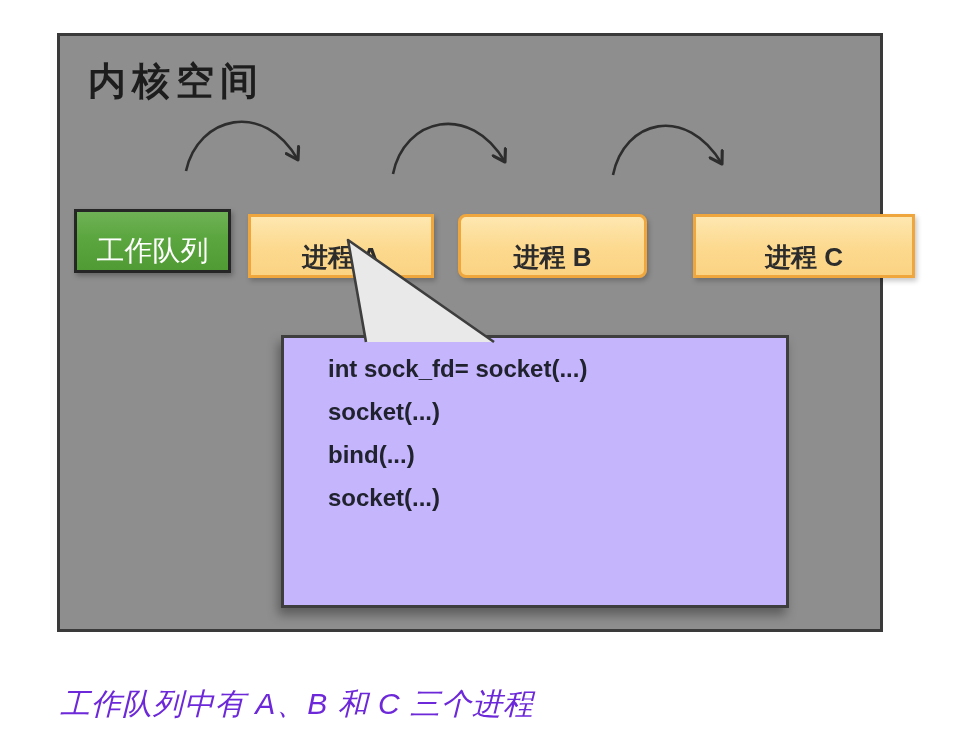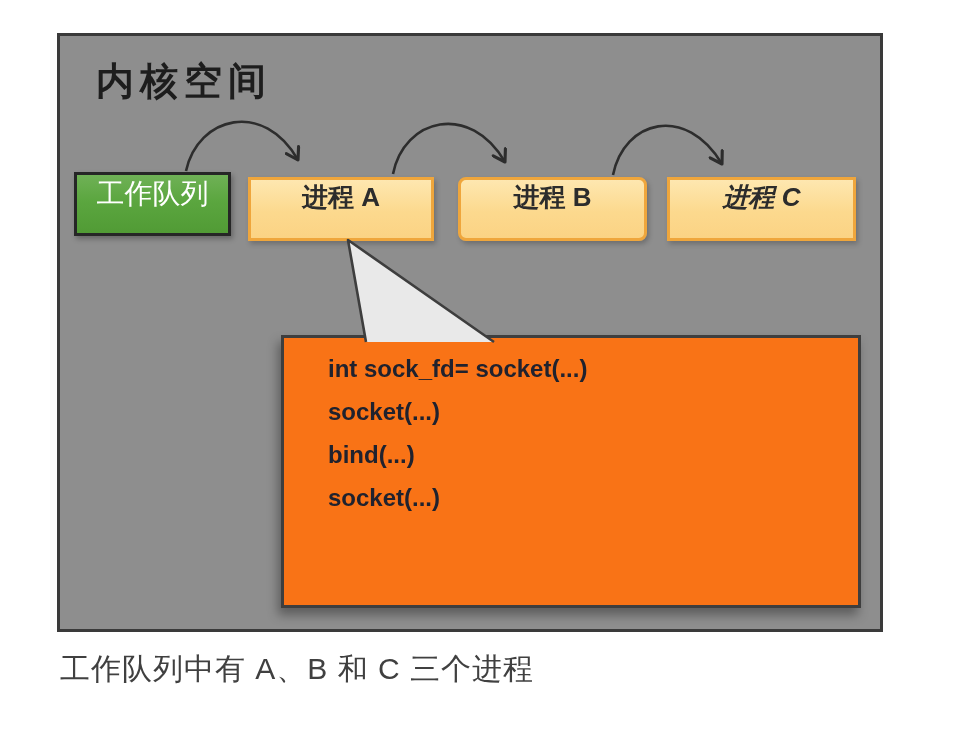--- a/index.html
+++ b/index.html
@@ -20,75 +20,76 @@
     box-sizing: border-box;
   }
   .kernel-title {
     position: absolute;
     left: 88px; top: 56px;
     font-size: 38px;
     font-weight: bold;
     color: #1d1d1d;
     letter-spacing: 6px;
     white-space: nowrap;
-    margin-left: 8px;
   }
   .node {
     position: absolute;
     box-sizing: border-box;
     display: flex;
-    align-items: flex-start;
+    align-items: flex-end;
     justify-content: center;
     white-space: nowrap;
+    margin-top: 37px;
   }
   .queue {
     left: 74px; top: 172px;
     width: 157px; height: 64px;
     background: linear-gradient(180deg, #6FB156 0%, #5BA63F 45%, #519B35 100%);
     border: 3px solid #262626;
     color: #ffffff;
     font-size: 28px;
     box-shadow: 2px 3px 5px rgba(0,0,0,0.28);
   }
   .proc {
     background: linear-gradient(180deg, #FEE7B0 0%, #FCD98E 55%, #FBD384 100%);
     border: 3px solid #EFA63C;
     color: #2c2c2c;
     font-size: 26px;
     font-weight: bold;
     box-shadow: 2px 3px 5px rgba(0,0,0,0.22);
   }
   .proc-a { left: 248px; top: 177px; width: 186px; height: 64px; }
   .proc-b { left: 458px; top: 177px; width: 189px; height: 64px; border-radius: 8px; }
-  .proc-c { left: 667px; top: 177px; width: 189px; height: 64px; font-style: italic; }
+  .proc-c { left: 693px; top: 177px; width: 222px; height: 64px; }
   .callout {
     position: absolute;
     left: 281px; top: 335px;
-    width: 580px; height: 273px;
-    background: #f97316;
+    width: 508px; height: 273px;
+    background: #c4b5fd;
     border: 3px solid #3E3E3E;
     box-sizing: border-box;
     box-shadow: -3px 7px 10px rgba(0,0,0,0.35);
   }
   .code {
     position: absolute;
     left: 44px; top: 9px;
   }
   .code-line {
     font-size: 24px;
     font-weight: bold;
     color: #20222e;
     line-height: 43px;
     white-space: nowrap;
   }
   .caption {
     position: absolute;
-    left: 60px; top: 649px;
+    left: 60px; top: 684px;
     font-size: 30px;
-    color: #404040;
+    font-style: italic;
+    color: #6d28d9;
     letter-spacing: 1px;
     white-space: nowrap;
   }
   .overlay {
     position: absolute;
     left: 0; top: 0;
     width: 958px; height: 738px;
     pointer-events: none;
     z-index: 10;
   }

